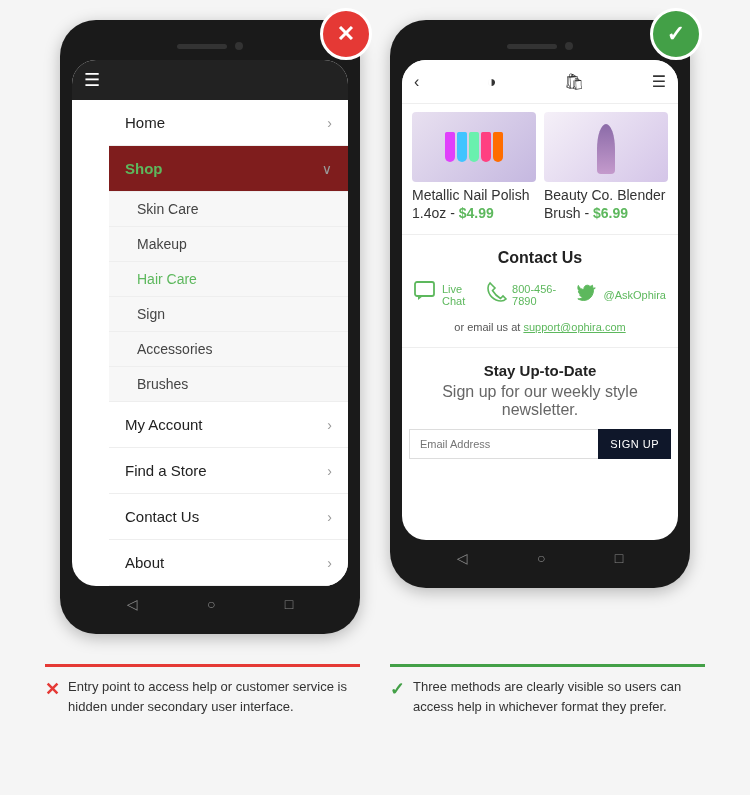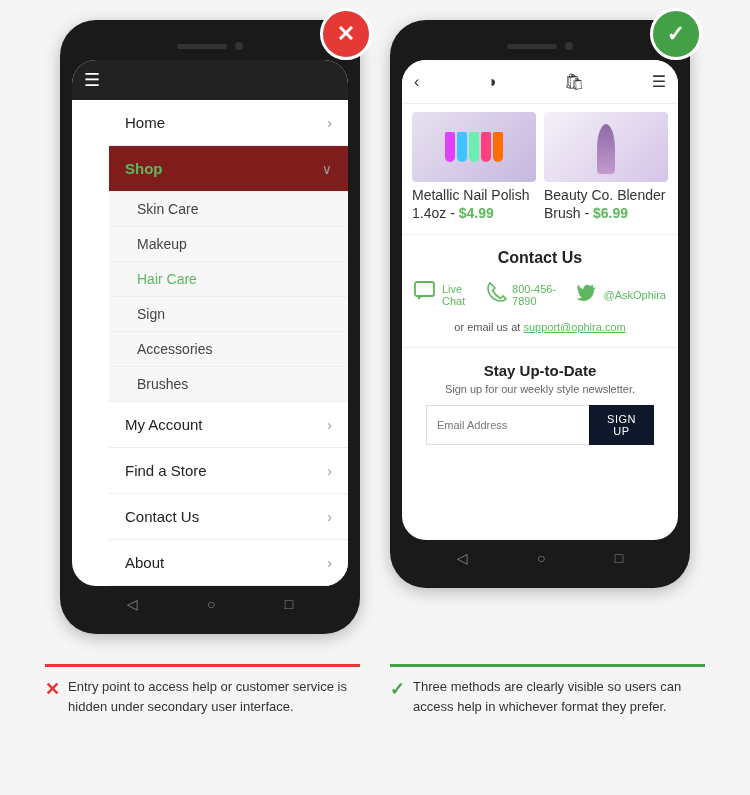--- a/index.html
+++ b/index.html
@@ -285,34 +285,34 @@
       color: #555;
     }
 
     .email-link {
       color: #5db85d;
       text-decoration: underline;
     }
 
     
     .newsletter-section {
-      padding: 14px 24px;
+      padding: 14px 7px;
     }
 
     .newsletter-title {
       text-align: center;
       font-size: 15px;
       font-weight: 700;
       color: #222;
       margin-bottom: 4px;
     }
 
     .newsletter-sub {
       text-align: center;
-      font-size: 11px;
+      font-size: 16px;
       color: #666;
       margin-bottom: 10px;
     }
 
     .email-row {
       display: flex;
       gap: 0;
     }
 
     .email-input {

